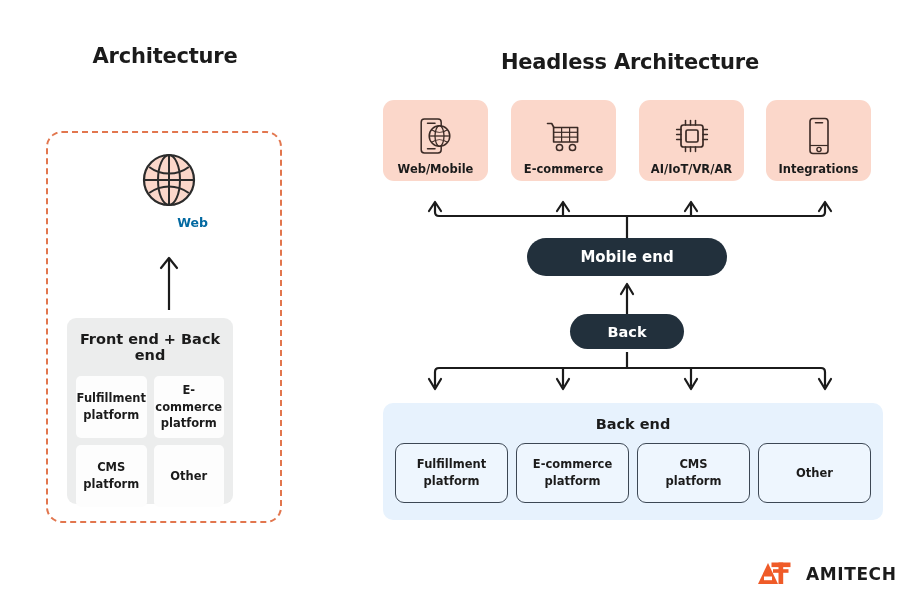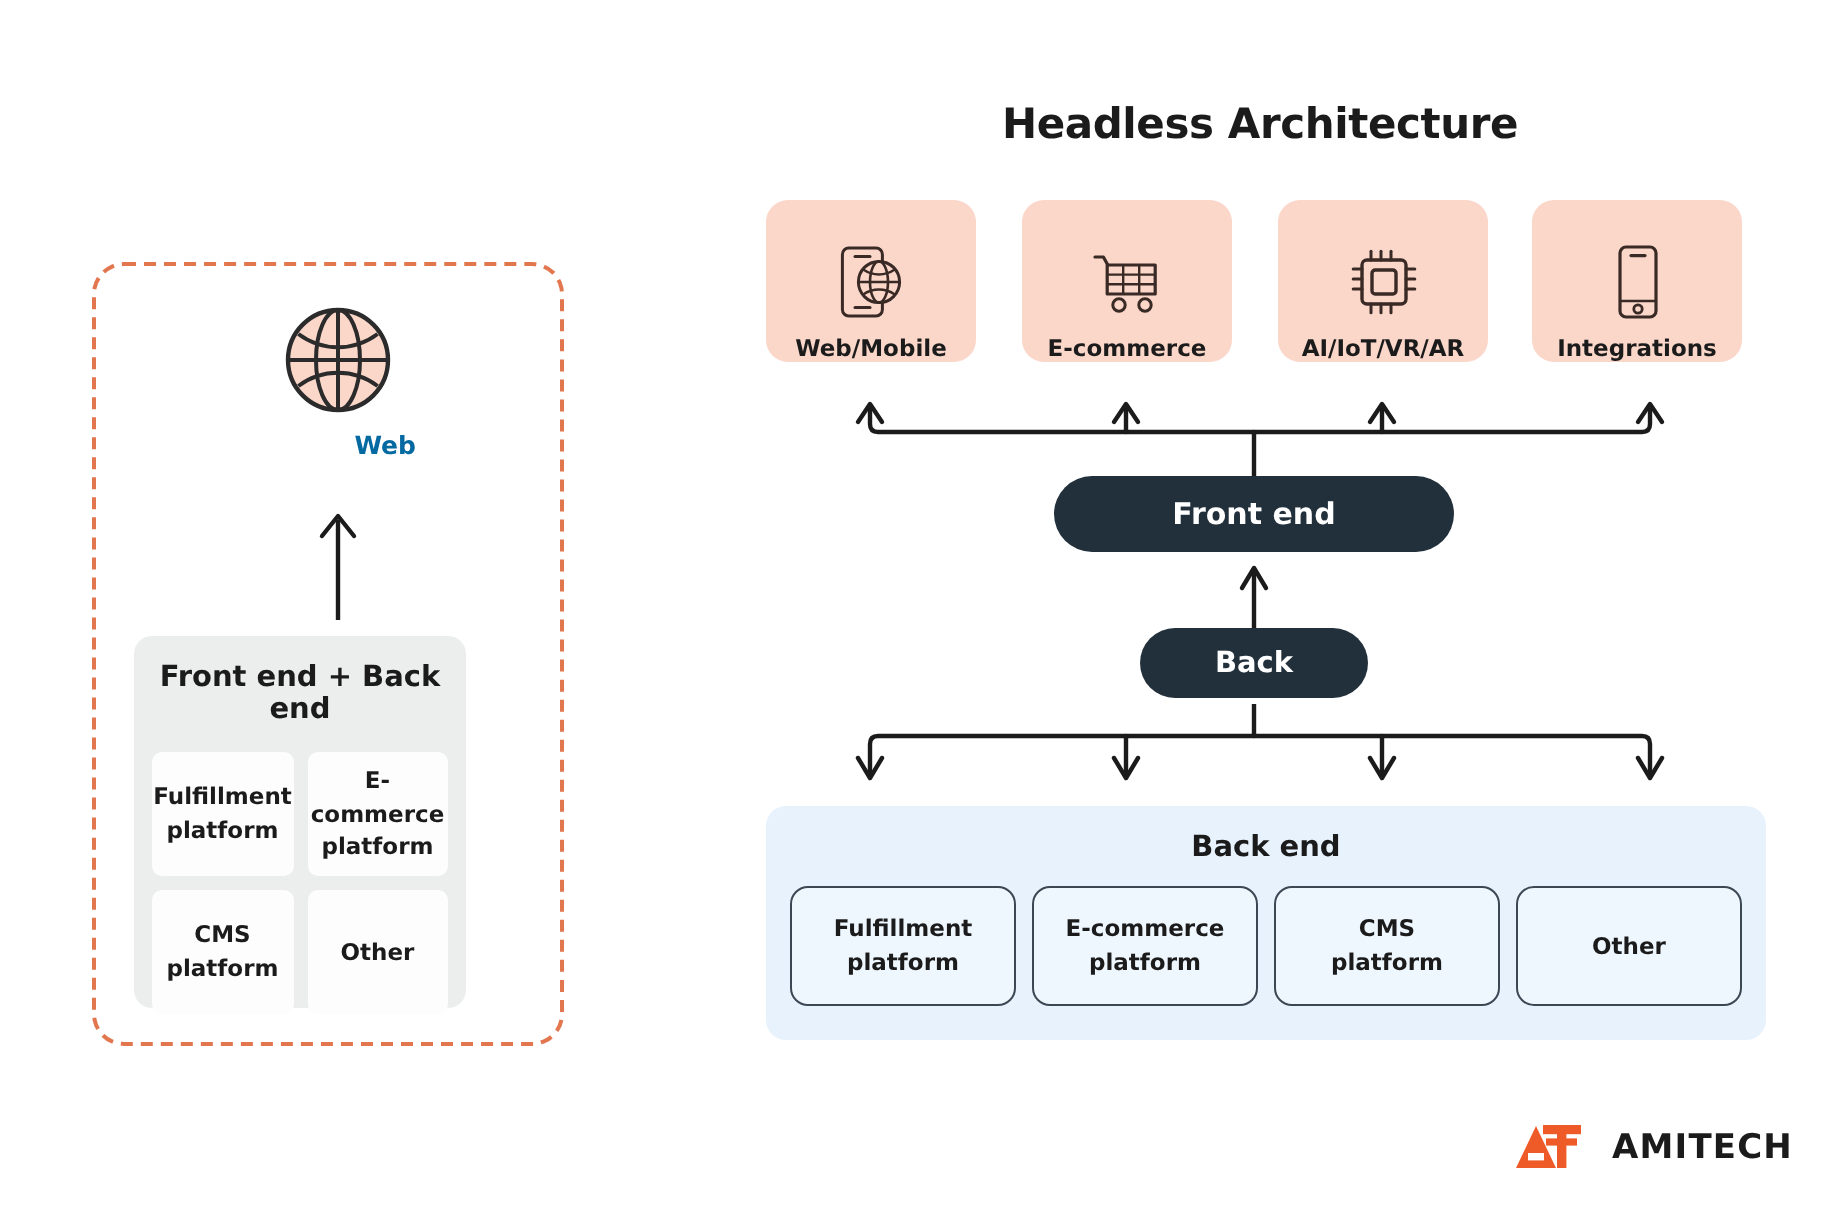--- a/index.html
+++ b/index.html
@@ -99,21 +99,21 @@
   .top-card {
     position: absolute;
     top: 100px;
     width: 105px;
     height: 81px;
     background: #fbd7ca;
     border-radius: 11px;
     display: flex;
     flex-direction: column;
     align-items: center;
-    justify-content: flex-end;
+    justify-content: center;
     padding-top: 11px;
     box-sizing: border-box;
   }
   .top-card .card-label {
     font-size: 11.5px;
     font-weight: 700;
     color: #1b1b1b;
     margin-top: 6px;
     white-space: nowrap;
   }
@@ -197,20 +197,21 @@
     font-size: 17px;
     font-weight: 700;
     color: #1b1b1b;
     letter-spacing: 0.6px;
   }
 </style>
 </head>
 <body>
 
 <div class="abs panel-title" id="monolith-title">
+  <div>Architecture</div>
 </div>
 
 <div class="abs" id="monolith-dashed-box"></div>
 
 <div class="abs" id="globe-web-group">
   <svg class="globe-svg" width="56" height="56" viewBox="0 0 56 56">
     <circle cx="28" cy="28" r="25" fill="#fbd7ca" stroke="#2b2b2b" stroke-width="2.2"></circle>
     <ellipse cx="28" cy="28" rx="11" ry="25" fill="none" stroke="#2b2b2b" stroke-width="2"></ellipse>
     <line x1="28" y1="3" x2="28" y2="53" stroke="#2b2b2b" stroke-width="2"></line>
     <line x1="3" y1="28" x2="53" y2="28" stroke="#2b2b2b" stroke-width="2"></line>
@@ -326,21 +327,21 @@
     <path d="M25 34 L25 20 Q25 16 29 16 L411 16 Q415 16 415 20 L415 34"></path>
     <line x1="153" y1="16" x2="153" y2="34"></line>
     <line x1="281" y1="16" x2="281" y2="34"></line>
     <polyline points="19,27 25,37 31,27"></polyline>
     <polyline points="147,27 153,37 159,27"></polyline>
     <polyline points="275,27 281,37 287,27"></polyline>
     <polyline points="409,27 415,37 421,27"></polyline>
   </g>
 </svg>
 
-<div class="pill" id="pill-frontend">Front end</div>
+<div class="pill" id="pill-frontend">Mobile end</div>
 <div class="pill" id="pill-apis">Back</div>
 
 <div class="abs" id="backend-panel">
   <div class="stack-title">Back end</div>
   <div class="backend-row">
     <div class="backend-cell">Fulfillment
 platform</div>
     <div class="backend-cell">E-commerce
 platform</div>
     <div class="backend-cell">CMS

